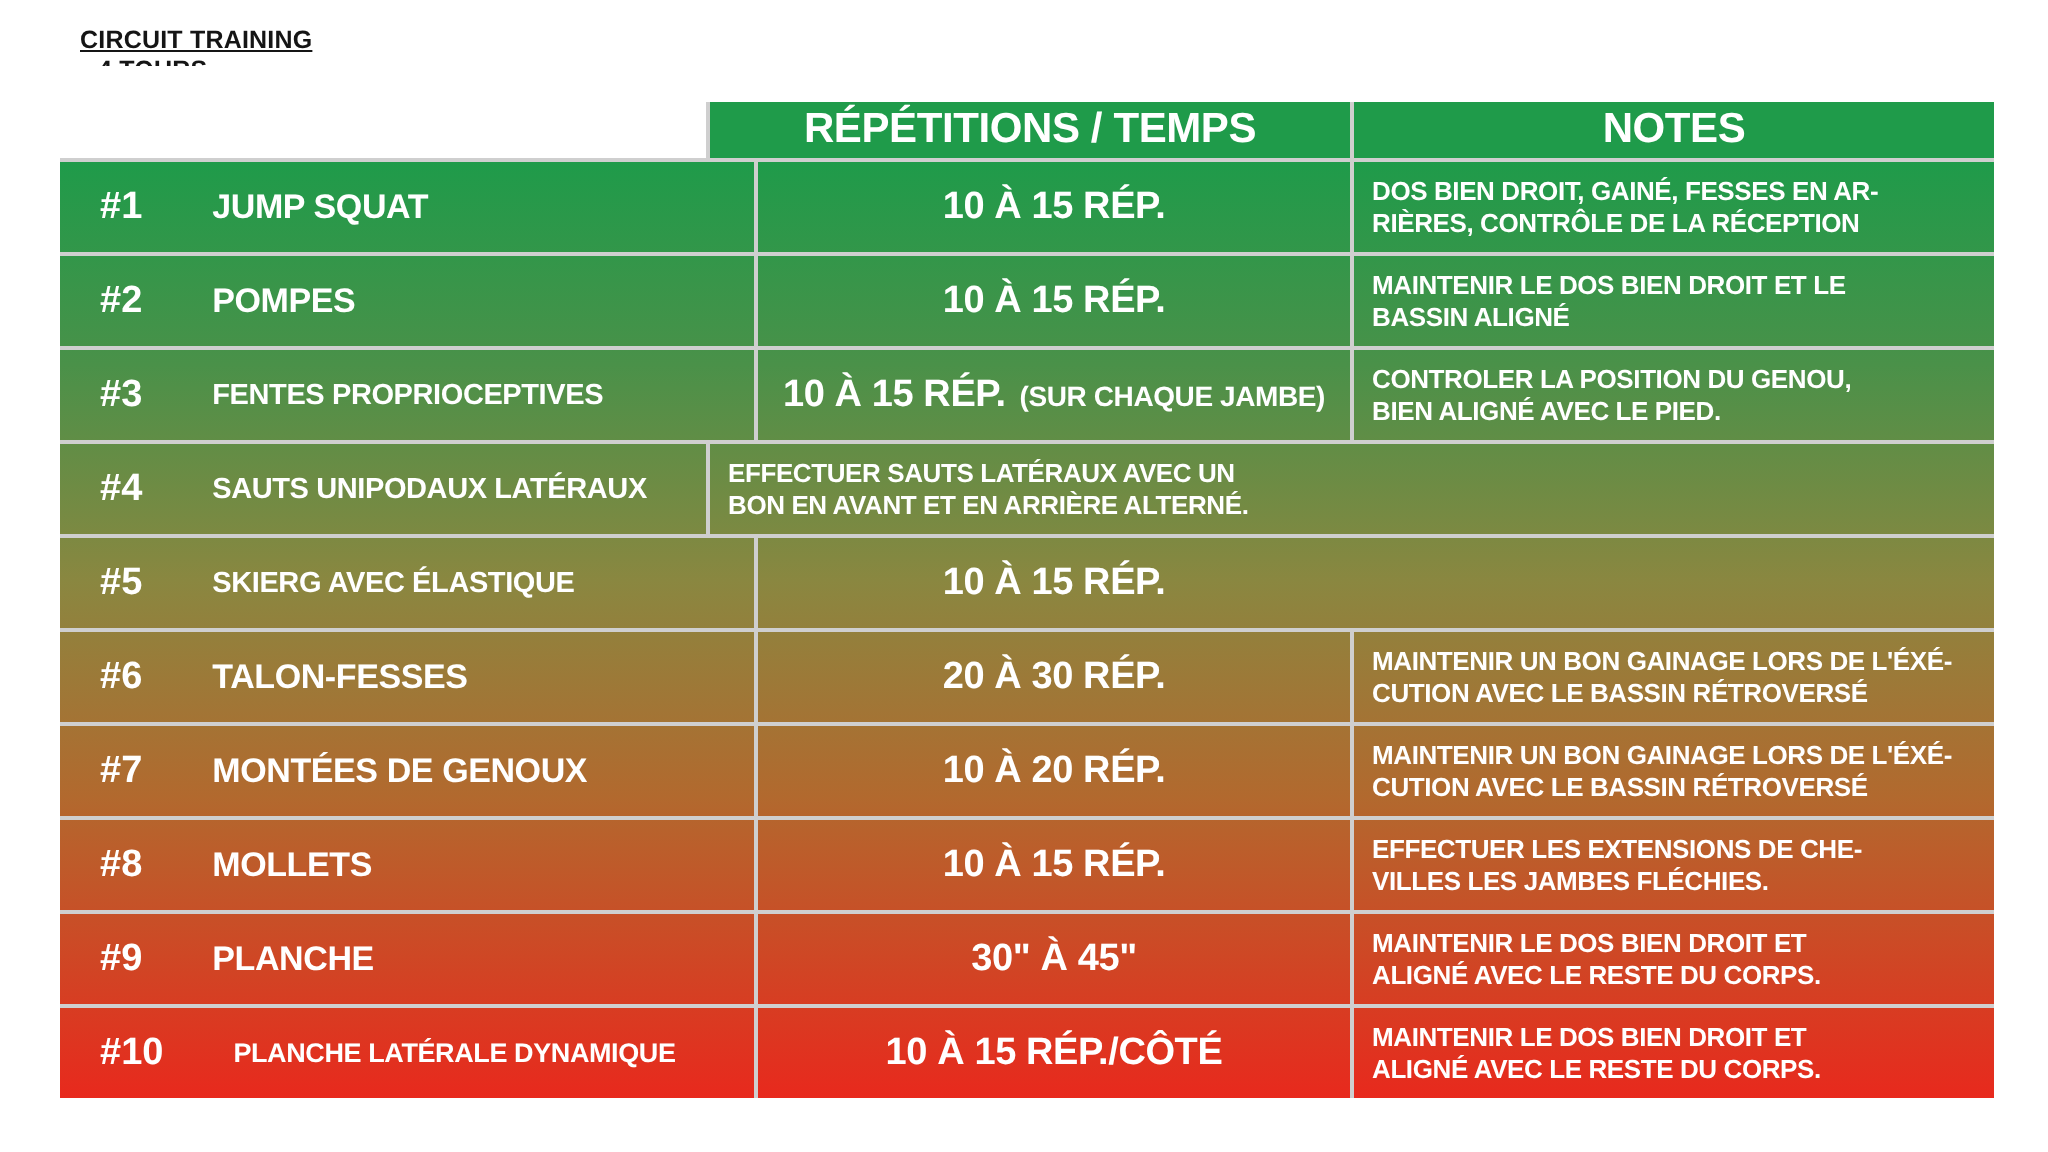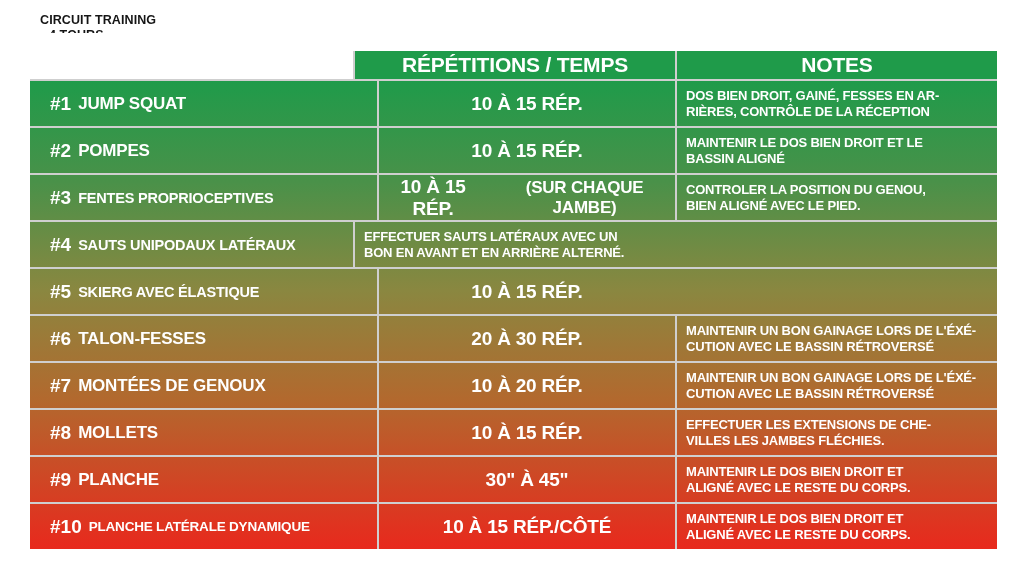--- a/index.html
+++ b/index.html
@@ -4,21 +4,21 @@
 <style>
   html,body{margin:0;padding:0;}
   .page{
     position:relative;width:1024px;height:576px;background:#ffffff;overflow:hidden;
     font-family:"Liberation Sans",sans-serif;
     --green:#1f9b4a;--div:#cfcfcf;
   }
   
   .info-block{position:absolute;left:33px;top:13px;color:#151515;font-weight:bold;
     font-size:12.5px;line-height:1.22;letter-spacing:0.1px;white-space:nowrap;}
-  .info-line{margin-left:0;}
+  .info-line{margin-left:0;text-decoration:underline;}
   .info-line:nth-child(1){margin-left:7px;}
   .info-line:nth-child(2){margin-left:16px;}
   .info-line:nth-child(3){margin-left:0;}
   .info-line:nth-child(4){margin-left:9px;}
 
   
   .table{position:absolute;left:30px;top:33px;width:967px;}
   .head-row{display:grid;grid-template-columns:323px 322px 322px;height:46px;}
   .head-row .spacer{background:#ffffff;}
   .head-cell{background:var(--green);color:#fff;display:flex;align-items:center;justify-content:center;
@@ -26,28 +26,28 @@
   .head-row > :nth-child(2),.head-row > :nth-child(3){border-left:2px solid var(--div);box-sizing:border-box;}
 
   .body{}
   .row{display:grid;grid-template-columns:323px 322px 322px;height:47px;box-sizing:border-box;
     border-top:2px solid var(--div);}
   .row > :nth-child(2),.row > :nth-child(3){border-left:2px solid var(--div);}
   .cell{display:flex;align-items:center;color:#ffffff;box-sizing:border-box;min-width:0;}
 
   .c-ex{padding-left:20px;gap:7px;}
   .num{font-weight:bold;font-size:19px;flex:none;}
-  .exname{font-weight:bold;font-size:17px;letter-spacing:-0.2px;white-space:nowrap;}
+  .exname{font-weight:bold;font-size:17px;letter-spacing:-0.2px;white-space:nowrap;margin-left:28px;}
   .row.name-long .exname{font-size:14.5px;}
   .row.name-xlong .exname{font-size:13.5px;}
 
   .c-reps{justify-content:center;text-align:center;gap:7px;margin-left:24px;}
   .reps-main{font-weight:bold;font-size:19px;letter-spacing:-0.2px;}
   .row.stack .reps-main{font-size:12.5px;text-align:left;white-space:pre-line;line-height:1.3;letter-spacing:-0.2px;}
-  .reps-small{font-weight:bold;font-size:17px;letter-spacing:-0.2px;}
+  .reps-small{font-weight:bold;font-size:14px;letter-spacing:-0.2px;}
   .reps-big{font-weight:normal;font-size:33px;letter-spacing:0.5px;line-height:1;}
   .c-reps span:empty{display:none;}
 
   .c-note{padding:3px 6px 3px 9px;font-weight:bold;font-size:13px;line-height:1.18;
     white-space:pre-line;letter-spacing:-0.2px;}
   .row.note-small .c-note{font-size:9.5px;line-height:1.25;letter-spacing:-0.1px;}
 </style>
 </head>
 <body>
 

